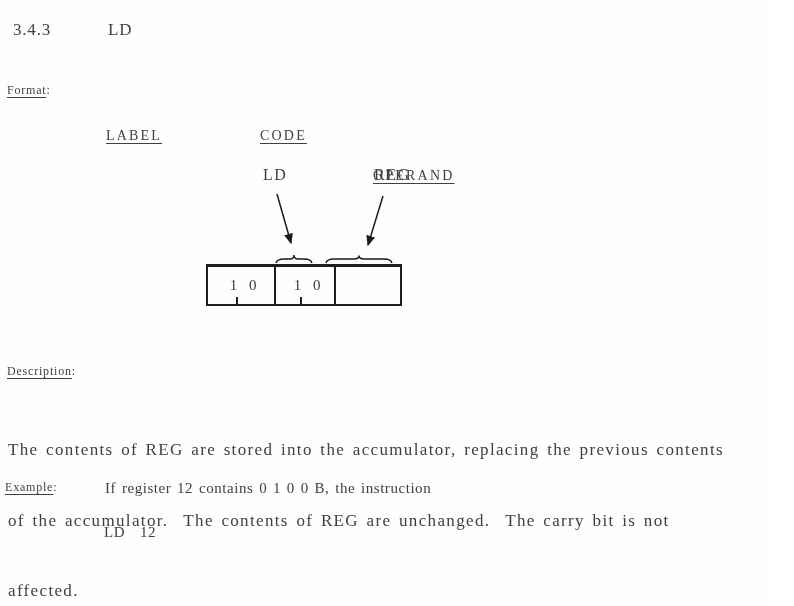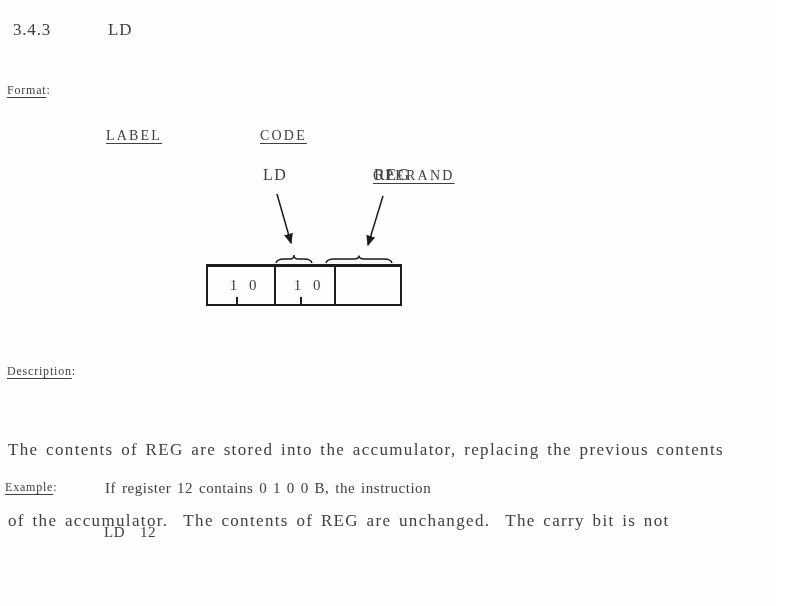--- a/index.html
+++ b/index.html
@@ -129,20 +129,21 @@
       <span>1 0</span>
       <span class="tick" style="left:24px;"></span>
     </div>
   </div>
 
   <span class="abs seclabel" style="left:7px; top:364px;"><span class="u">Description</span><span>:</span></span>
 
   <div class="abs bodytext" style="left:8px; top:391px;">
     <div>The contents of REG are stored into the accumulator, replacing the previous contents</div>
     <div>of the accumulator.  The contents of REG are unchanged.  The carry bit is not</div>
+    <div>affected.</div>
   </div>
 
   <span class="abs seclabel" style="left:5px; top:480px;"><span class="u">Example</span><span>:</span></span>
 
   <span class="abs extext" style="left:105px; top:480px;">If register 12 contains 0 1 0 0 B, the instruction</span>
 
   <span class="abs extext" style="left:104px; top:524px;">LD</span>
   <span class="abs extext" style="left:140px; top:524px;">12</span>
 
 

